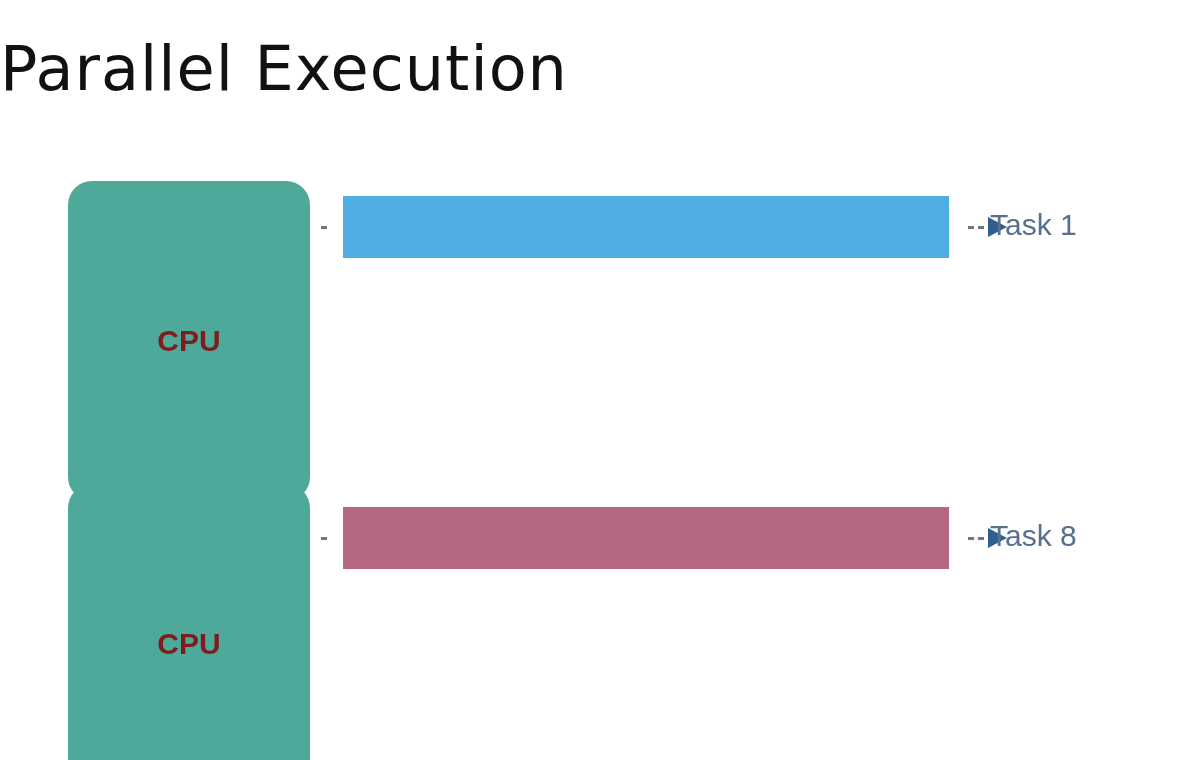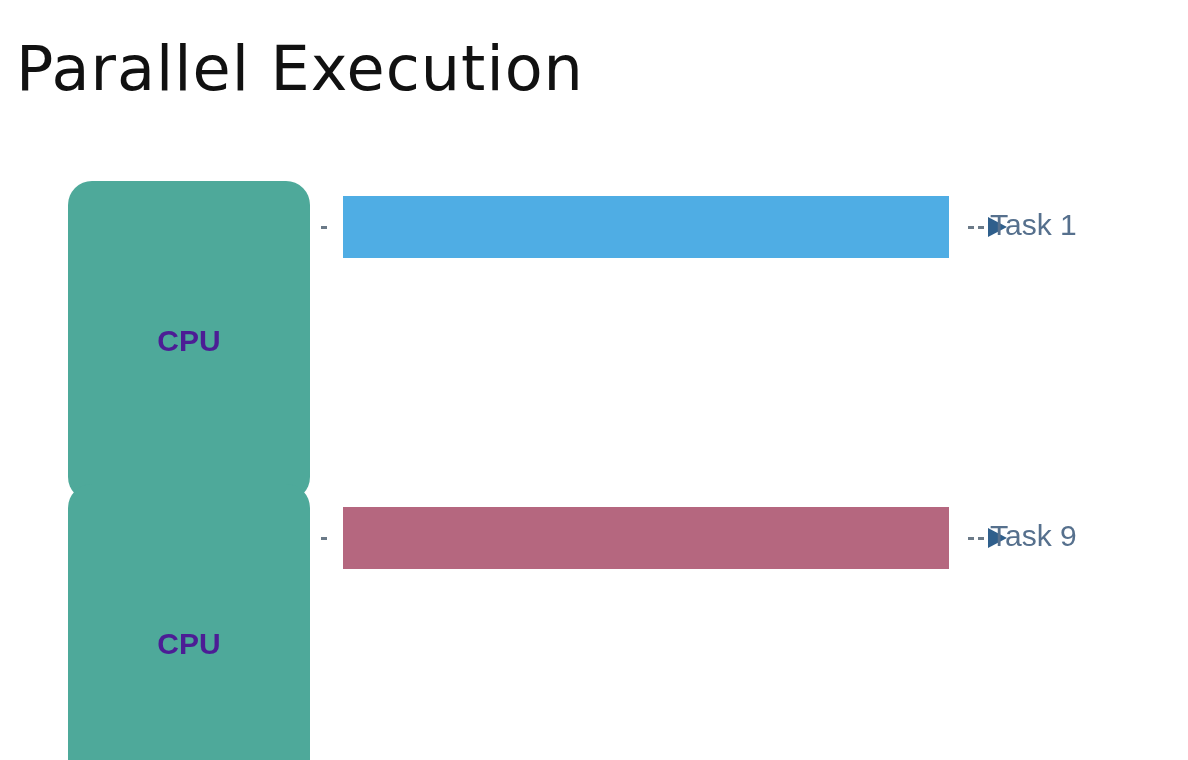--- a/index.html
+++ b/index.html
@@ -1,18 +1,18 @@
 <!DOCTYPE html>
 <html><head>
 <meta charset="utf-8">
 <style>
   html, body { margin: 0; padding: 0; background: #ffffff; }
   body { width: 1188px; height: 760px; position: relative; overflow: hidden; font-family: "DejaVu Sans", sans-serif; }
-  .title { position: absolute; left: 16px; top: 38px; font-size: 62px; color: #111; letter-spacing: 1px; font-family: "DejaVu Sans", sans-serif; font-weight: 400; line-height: 1; }
-  .cpu { position: absolute; left: 68px; width: 242px; height: 320px; background: #4ea99a; border-radius: 24px; display: flex; align-items: center; justify-content: center; color: #4c1d95; font-family: "Liberation Sans", sans-serif; font-weight: bold; font-size: 30px; }
+  .title { position: absolute; left: 0; top: 38px; font-size: 62px; color: #111; letter-spacing: 1px; font-family: "DejaVu Sans", sans-serif; font-weight: 400; line-height: 1; }
+  .cpu { position: absolute; left: 68px; width: 242px; height: 320px; background: #4ea99a; border-radius: 24px; display: flex; align-items: center; justify-content: center; color: #7f1d1d; font-family: "Liberation Sans", sans-serif; font-weight: bold; font-size: 30px; }
   .cpu1 { top: 181px; }
   .cpu2 { top: 484px; }
   .dash { position: absolute; width: 6px; height: 3px; background: #6b7a88; }
   .bar { position: absolute; left: 343px; width: 606px; height: 62px; }
   .bar1 { top: 196px; }
   .bar2 { top: 507px; }
   .arrow { position: absolute; width: 0; height: 0; border-top: 10px solid transparent; border-bottom: 10px solid transparent; border-left: 19px solid #2f5f8c; }
   .task { position: absolute; left: 990px; font-family: "Liberation Sans", sans-serif; font-size: 30px; color: #56708d; }
 </style>
 </head>
@@ -31,13 +31,13 @@
 <div class="task" style="top:208px;">Task 1</div>
 
 <div class="cpu cpu2">
   <span>CPU</span>
 </div>
 <div class="dash" style="left:321px; top:537px;"></div>
 <div class="bar bar2" style="background:#b5677f;"></div>
 <div class="dash" style="left:968px; top:537px;"></div>
 <div class="dash" style="left:978px; top:537px;"></div>
 <div class="arrow" style="left:988px; top:528px;"></div>
-<div class="task" style="top:519px;">Task 9</div>
+<div class="task" style="top:519px;">Task 8</div>
 
 </body></html>

